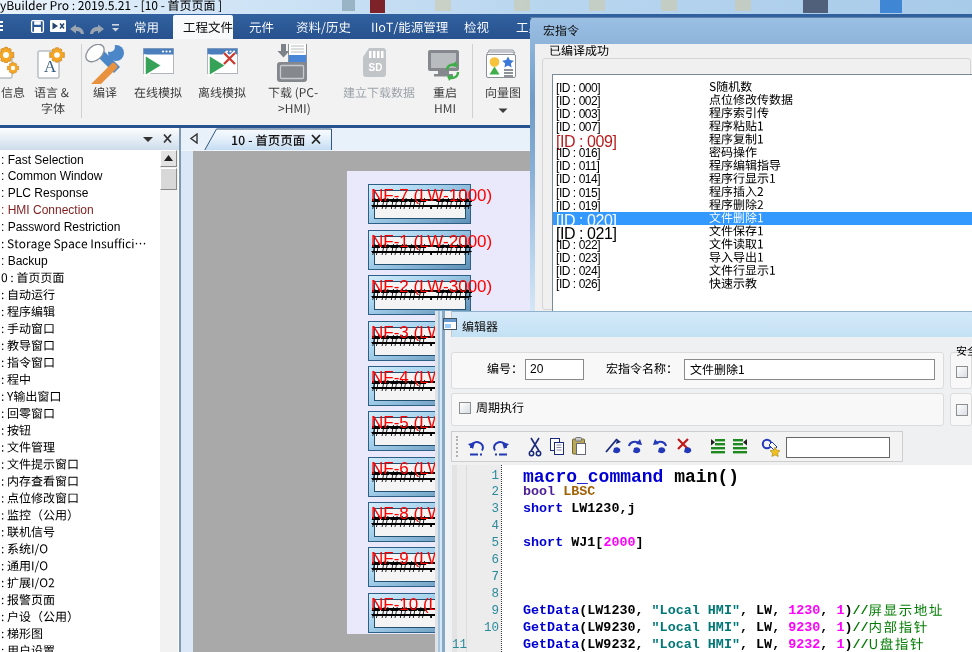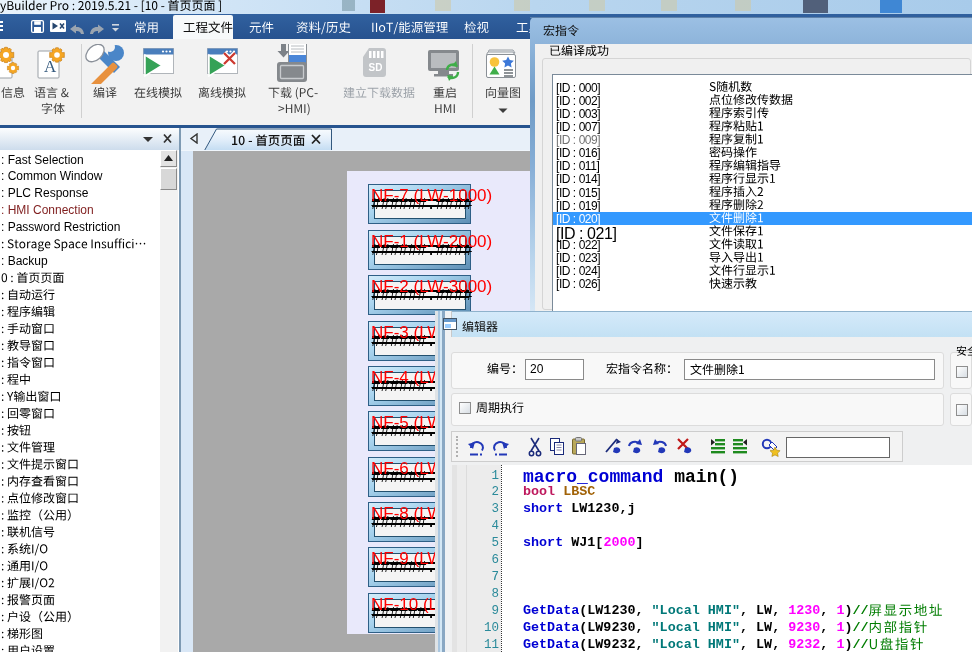--- a/index.html
+++ b/index.html
@@ -786,28 +786,28 @@
     </svg>
     <div style="left:530px;top:17px;width:442px;height:299px;background:linear-gradient(#9cc0e4 0%,#6f9bc6 28%,#86aed6 50%,#b8d4ec 80%,#d8e8f6 100%);border-radius:5px 0 0 0"></div>
     <div style="left:530px;top:17px;width:442px;height:1px;background:#5e82aa"></div>
     <div style="left:535px;top:44px;width:437px;height:267px;background:#f0f0f0"></div>
     <div style="left:542px;top:58px;width:427px;height:250px;border:1px solid #d5d5d5;border-radius:3px"></div>
     <div style="left:552px;top:74px;width:420px;height:237px;background:#fff;border:1px solid #7a8a99;border-right:none;border-bottom:none;box-sizing:border-box"></div>
     <div style="left:556px;top:80.5px;font-size:12px;letter-spacing:-0.45px;color:#000;white-space:pre">[ID : 000]</div>
     <div style="left:556px;top:93.6px;font-size:12px;letter-spacing:-0.45px;color:#000;white-space:pre">[ID : 002]</div>
     <div style="left:556px;top:106.7px;font-size:12px;letter-spacing:-0.45px;color:#000;white-space:pre">[ID : 003]</div>
     <div style="left:556px;top:119.9px;font-size:12px;letter-spacing:-0.45px;color:#000;white-space:pre">[ID : 007]</div>
-    <div style="left:556px;top:133.0px;font-size:12px;letter-spacing:-0.45px;color:#737373;white-space:pre">[ID : 009]</div>
+    <div style="left:556px;top:133.0px;font-size:16px;letter-spacing:-0.45px;color:#b91c1c;white-space:pre">[ID : 009]</div>
     <div style="left:556px;top:146.1px;font-size:12px;letter-spacing:-0.45px;color:#000;white-space:pre">[ID : 016]</div>
     <div style="left:556px;top:159.2px;font-size:12px;letter-spacing:-0.45px;color:#000;white-space:pre">[ID : 011]</div>
     <div style="left:556px;top:172.3px;font-size:12px;letter-spacing:-0.45px;color:#000;white-space:pre">[ID : 014]</div>
     <div style="left:556px;top:185.5px;font-size:12px;letter-spacing:-0.45px;color:#000;white-space:pre">[ID : 015]</div>
     <div style="left:556px;top:198.6px;font-size:12px;letter-spacing:-0.45px;color:#000;white-space:pre">[ID : 019]</div>
     <div style="left:553px;top:211.7px;width:419px;height:13.1px;background:#39f"></div>
-    <div style="left:556px;top:211.7px;font-size:12px;letter-spacing:-0.45px;color:#fff;white-space:pre">[ID : 020]</div>
+    <div style="left:556px;top:211.7px;font-size:16px;letter-spacing:-0.45px;color:#fff;white-space:pre">[ID : 020]</div>
     <div style="left:556px;top:224.8px;font-size:16px;letter-spacing:-0.45px;color:#000;white-space:pre">[ID : 021]</div>
     <div style="left:556px;top:237.9px;font-size:12px;letter-spacing:-0.45px;color:#000;white-space:pre">[ID : 022]</div>
     <div style="left:556px;top:251.1px;font-size:12px;letter-spacing:-0.45px;color:#000;white-space:pre">[ID : 023]</div>
     <div style="left:556px;top:264.2px;font-size:12px;letter-spacing:-0.45px;color:#000;white-space:pre">[ID : 024]</div>
     <div style="left:556px;top:277.3px;font-size:12px;letter-spacing:-0.45px;color:#000;white-space:pre">[ID : 026]</div>
     <svg class="ov" width="972" height="652" viewBox="0 0 972 652">
       <g fill="#101010">
         <use href="#g145" transform="translate(543.0 35) scale(0.012)"></use>
         <use href="#g97" transform="translate(555.0 35) scale(0.012)"></use>
         <use href="#g98" transform="translate(567.0 35) scale(0.012)"></use>
@@ -1029,34 +1029,34 @@
 </svg>
     <div style="left:786px;top:437px;width:104px;height:21px;background:#fff;border:1px solid #666;box-sizing:border-box"></div>
     <div style="left:452px;top:465px;width:520px;height:187px;background:#fff"></div>
     <div style="left:452px;top:465px;width:49px;height:187px;background:#ececec"></div>
     <div style="left:452px;top:465px;width:5px;height:187px;background:#e3e3e3"></div>
     <div style="left:466px;top:465px;width:1px;height:187px;background:#dcdcdc"></div>
     <div style="left:501px;top:465px;width:1px;height:187px;border-left:1px dotted #333"></div>
     <div style="left:452px;top:468.5px;width:47px;text-align:right;font-family:'Liberation Mono',monospace;font-size:12.5px;color:#2a8a9a">1</div>
     <div style="left:523px;top:467.0px;font-family:'Liberation Mono',monospace;font-size:18px;font-weight:bold;white-space:pre"><span style="color:#0000d4">macro_command</span><span style="color:#000"> main()</span></div>
     <div style="left:452px;top:485.4px;width:47px;text-align:right;font-family:'Liberation Mono',monospace;font-size:12.5px;color:#2a8a9a">2</div>
-    <div style="left:523px;top:483.9px;font-family:'Liberation Mono',monospace;font-size:13.4px;font-weight:bold;white-space:pre"><span style="color:#be185d">bool</span><span style="color:#a16207"> LBSC</span></div>
+    <div style="left:523px;top:483.9px;font-family:'Liberation Mono',monospace;font-size:13.4px;font-weight:bold;white-space:pre"><span style="color:#4c1d95">bool</span><span style="color:#a16207"> LBSC</span></div>
     <div style="left:452px;top:502.4px;width:47px;text-align:right;font-family:'Liberation Mono',monospace;font-size:12.5px;color:#2a8a9a">3</div>
     <div style="left:523px;top:500.9px;font-family:'Liberation Mono',monospace;font-size:13.4px;font-weight:bold;white-space:pre"><span style="color:#0000d4">short</span><span style="color:#000"> LW1230,j</span></div>
     <div style="left:452px;top:519.4px;width:47px;text-align:right;font-family:'Liberation Mono',monospace;font-size:12.5px;color:#2a8a9a">4</div>
     <div style="left:452px;top:536.3px;width:47px;text-align:right;font-family:'Liberation Mono',monospace;font-size:12.5px;color:#2a8a9a">5</div>
     <div style="left:523px;top:534.8px;font-family:'Liberation Mono',monospace;font-size:13.4px;font-weight:bold;white-space:pre"><span style="color:#0000d4">short</span><span style="color:#000"> WJ1[</span><span style="color:#f0f">2000</span><span style="color:#000">]</span></div>
     <div style="left:452px;top:553.2px;width:47px;text-align:right;font-family:'Liberation Mono',monospace;font-size:12.5px;color:#2a8a9a">6</div>
     <div style="left:452px;top:570.2px;width:47px;text-align:right;font-family:'Liberation Mono',monospace;font-size:12.5px;color:#2a8a9a">7</div>
     <div style="left:452px;top:587.1px;width:47px;text-align:right;font-family:'Liberation Mono',monospace;font-size:12.5px;color:#2a8a9a">8</div>
     <div style="left:452px;top:604.1px;width:47px;text-align:right;font-family:'Liberation Mono',monospace;font-size:12.5px;color:#2a8a9a">9</div>
     <div style="left:523px;top:602.6px;font-family:'Liberation Mono',monospace;font-size:13.4px;font-weight:bold;white-space:pre"><span style="color:#0000d4">GetData</span><span style="color:#000">(LW1230, </span><span style="color:#007878">"Local HMI"</span><span style="color:#000">, LW, </span><span style="color:#f0f">1230</span><span style="color:#000">, </span><span style="color:#f0f">1</span><span style="color:#000">)</span><span style="color:#007d00">//</span></div>
     <div style="left:452px;top:621.0px;width:47px;text-align:right;font-family:'Liberation Mono',monospace;font-size:12.5px;color:#2a8a9a">10</div>
     <div style="left:523px;top:619.5px;font-family:'Liberation Mono',monospace;font-size:13.4px;font-weight:bold;white-space:pre"><span style="color:#0000d4">GetData</span><span style="color:#000">(LW9230, </span><span style="color:#007878">"Local HMI"</span><span style="color:#000">, LW, </span><span style="color:#f0f">9230</span><span style="color:#000">, </span><span style="color:#f0f">1</span><span style="color:#000">)</span><span style="color:#007d00">//</span></div>
-    <div style="left:452px;top:638.0px;width:47px;text-align:right;font-family:'Liberation Mono',monospace;font-size:12.5px;color:#2a8a9a">11</div>
+    <div style="left:452px;top:638.0px;width:47px;text-align:left;font-family:'Liberation Mono',monospace;font-size:12.5px;color:#2a8a9a">11</div>
     <div style="left:523px;top:636.5px;font-family:'Liberation Mono',monospace;font-size:13.4px;font-weight:bold;white-space:pre"><span style="color:#0000d4">GetData</span><span style="color:#000">(LW9232, </span><span style="color:#007878">"Local HMI"</span><span style="color:#000">, LW, </span><span style="color:#f0f">9232</span><span style="color:#000">, </span><span style="color:#f0f">1</span><span style="color:#000">)</span><span style="color:#007d00">//</span></div>
     <svg class="ov" width="972" height="652" viewBox="0 0 972 652">
       <g fill="#101010">
         <use href="#g52" transform="translate(462.0 331) scale(0.012)"></use>
         <use href="#g91" transform="translate(474.0 331) scale(0.012)"></use>
         <use href="#g171" transform="translate(486.0 331) scale(0.012)"></use>
       </g>
       <g fill="#000">
         <use href="#g52" transform="translate(487.0 373) scale(0.012)"></use>
         <use href="#g124" transform="translate(499.0 373) scale(0.012)"></use>

